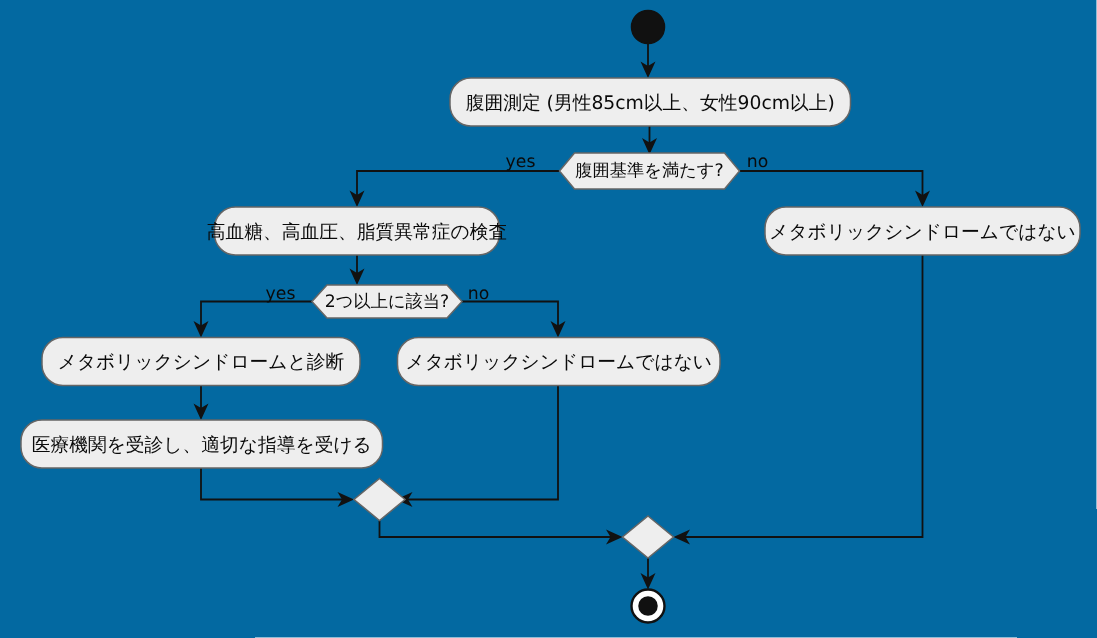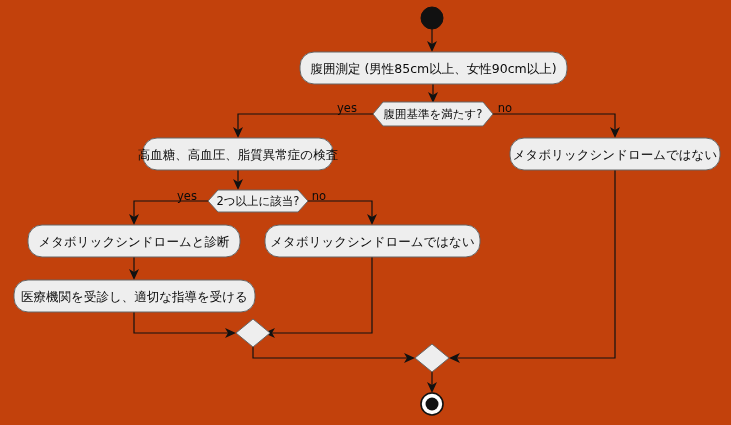--- a/index.html
+++ b/index.html
@@ -5,21 +5,21 @@
 <style>
   html, body {
     margin: 0;
     padding: 0;
     background: #ffffff;
   }
   #diagram-root {
     position: relative;
     width: 731px;
     height: 425px;
-    background: #c2410c;
+    background: #0369a1;
     font-family: "DejaVu Sans", "Liberation Sans", sans-serif;
     overflow: hidden;
   }
   svg.flow {
     display: block;
     width: 731px;
     height: 425px;
   }
   .node-box {
     fill: #EEEEEE;

